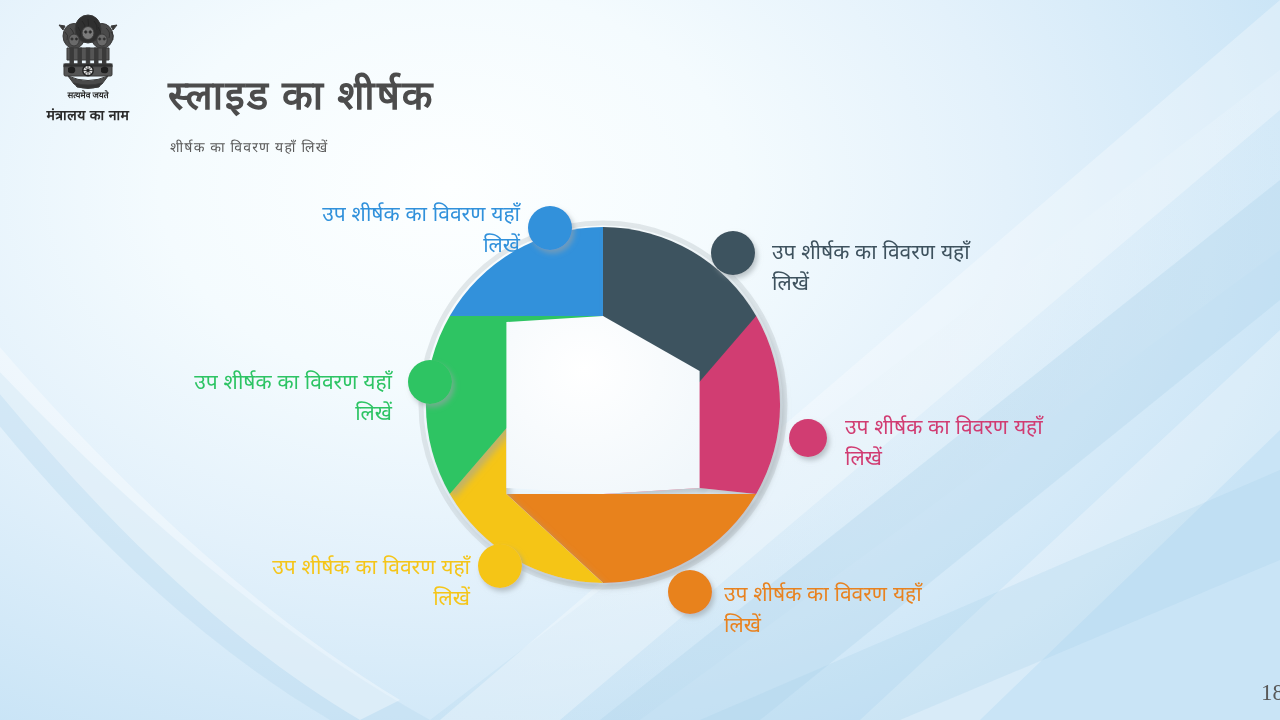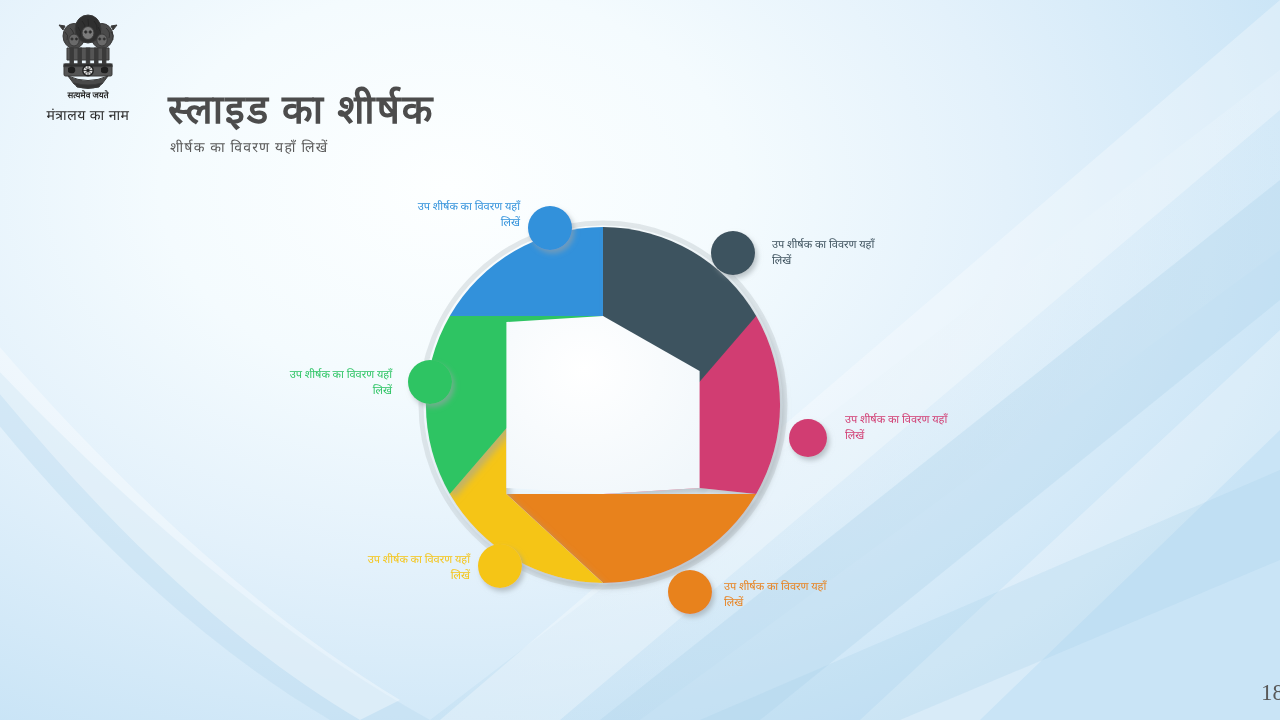--- a/index.html
+++ b/index.html
@@ -14,24 +14,24 @@
       radial-gradient(ellipse 900px 620px at 34% 26%, #fdffff 0%, #f4fbfe 32%, #e3f1fb 62%, #c9e4f6 100%);
     padding-left: 39px;
   }
   #bg-ribbons{position:absolute;inset:0;width:1280px;height:720px;}
 
   
   #emblem-block{position:absolute;left:24px;top:12px;width:128px;text-align:center;}
   #emblem-svg{display:block;margin:0 auto;}
   #ministry-name{
     font-family:"Liberation Serif","DejaVu Serif",serif;
-    font-size:14px;color:#2b2b2b;margin-top:1px;letter-spacing:.5px;white-space:nowrap;
+    font-size:14px;color:#2b2b2b;margin-top:1px;letter-spacing:.5px;white-space:nowrap;font-weight:bold;
   }
   #slide-title{
-    position:absolute;left:168px;top:90px;
+    position:absolute;left:168px;top:76px;
     font-family:"Liberation Serif","DejaVu Serif",serif;
     font-weight:bold;font-size:40px;color:#4c4c4c;letter-spacing:2px;line-height:1;
   }
   #slide-subtitle{
     position:absolute;left:170px;top:141px;
     font-family:"Liberation Serif","DejaVu Serif",serif;
     font-size:14px;color:#5a5a5a;letter-spacing:1.2px;line-height:1;
   }
   #slide-number{
     position:absolute;right:35px;bottom:14px;
@@ -39,22 +39,22 @@
     font-size:23px;color:#595959;margin-top:48px;
   }
 
   
   #diagram{position:absolute;left:400px;top:190px;width:470px;height:450px;}
   #diagram-svg{display:block;}
 
   
   .seg-label{
     position:absolute;
-    font-family:Liberation Serif, serif;
-    font-size:11px;line-height:1.48;white-space:pre-line;
+    font-family:Liberation Sans, sans-serif;
+    font-size:21px;line-height:1.48;white-space:pre-line;
   }
   .lbl-right{text-align:left;}
   .lbl-left{text-align:right;}
 </style>
 </head>
 <body>
 
 <div id="slide">
 
   <svg id="bg-ribbons" viewBox="0 0 1280 720" xmlns="http://www.w3.org/2000/svg" aria-hidden="true">

